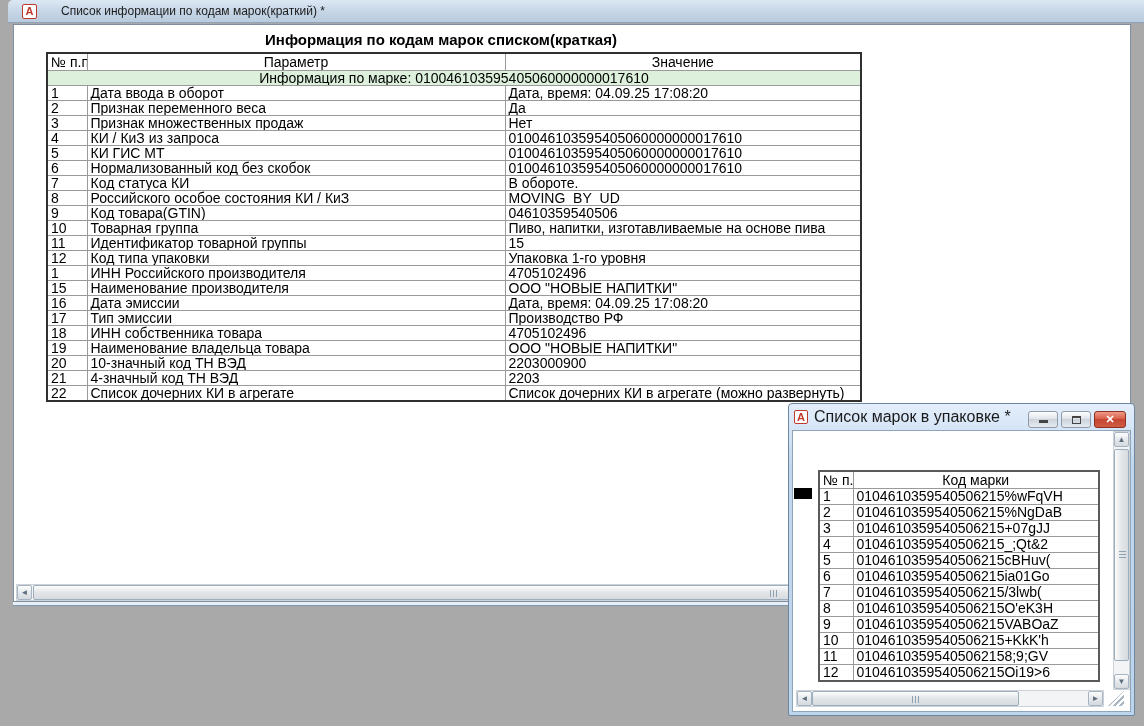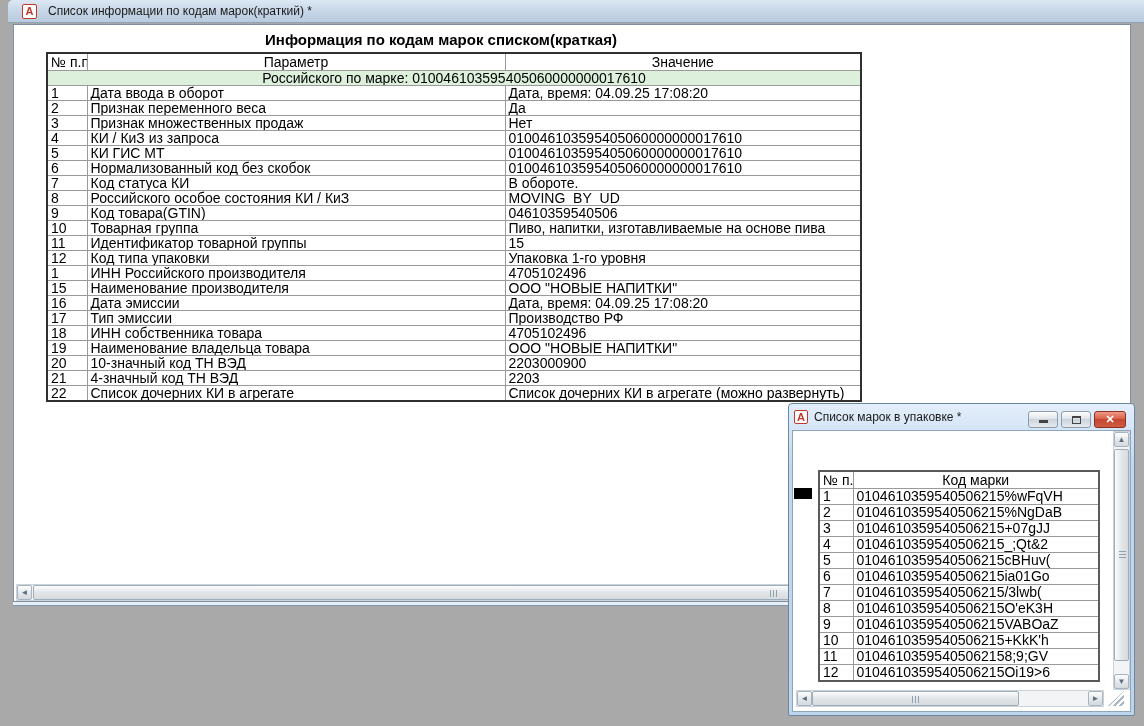--- a/index.html
+++ b/index.html
@@ -8,21 +8,21 @@
   #stage { position:relative; width:1144px; height:726px; background:#a9a9a9; overflow:hidden; }
 
   
   .mw-titlebar { position:absolute; left:8px; top:0; width:1136px; height:23px;
     background:linear-gradient(180deg,#dce8f4 0%,#c5d5e6 55%,#b9cbdd 100%);
     border-bottom:1px solid #8ea4ba; border-top-left-radius:5px;
     display:flex; align-items:center; }
   .app-icon { width:15px; height:15px; margin-left:14px; background:#fff;
     border:1px solid #c0392b; border-radius:2px; color:#c0392b; font-weight:bold;
     font-size:11px; line-height:13px; text-align:center; flex:0 0 auto; }
-  .mw-title { margin-left:11px; font-size:12px; color:#1a1a1a; white-space:nowrap; }
+  .mw-title { margin-left:24px; font-size:12px; color:#1a1a1a; white-space:nowrap; }
 
   .mw-panel { position:absolute; left:13px; top:24px; width:1118px; height:578px;
     background:#ffffff; border:1px solid #7f8f9f; }
   .mw-bottom-strip { position:absolute; left:13px; top:602px; width:1118px; height:4px;
     background:#e9eff6; border-bottom:1px solid #8096ac; }
 
   .mw-heading { position:absolute; left:34px; top:31px; width:814px; text-align:center;
     font-size:15px; font-weight:bold; color:#000; }
 
   
@@ -56,21 +56,21 @@
   .resize-grip { position:absolute; left:1108px; top:691px; width:16px; height:15px;
     background:repeating-linear-gradient(135deg,transparent 0 2px,#a9b7c5 2px 4px);
     clip-path:polygon(100% 0,100% 100%,0 100%); }
 
   
   .pw-frame { position:absolute; left:788px; top:403px; width:347px; height:313px;
     background:linear-gradient(180deg,#e3eefb 0%,#c2d8ee 20%,#bcd4ec 100%);
     border:1px solid #6e87a0; border-radius:4px 4px 2px 2px; }
   .pw-titlebar { position:absolute; left:789px; top:404px; width:345px; height:26px;
     display:flex; align-items:center; }
-  .pw-title { margin-left:6px; font-size:12px; color:#1a1a1a; white-space:nowrap; }
+  .pw-title { margin-left:6px; font-size:16px; color:#1a1a1a; white-space:nowrap; }
   .pw-client { position:absolute; left:792px; top:430px; width:339px; height:282px;
     background:#fff; border:1px solid #8fa6ba; }
   .pw-heading { position:absolute; left:792px; top:434px; width:320px; text-align:center;
     font-size:16px; font-weight:bold; color:#000; }
   .pw-codeline { position:absolute; left:792px; top:456px; width:320px; text-align:center;
     font-size:11px; color:#000; }
 
   .win-btn { position:absolute; top:411px; width:30px; height:17px; border-radius:3px;
     border:1px solid #8e9aa6; background:linear-gradient(180deg,#fdfdfd,#dde2e8 50%,#ccd3da 50%,#e6ebf1);
     text-align:center; }
@@ -107,21 +107,21 @@
       </colgroup>
     <thead>
       <tr>
         <th>№ п.п.</th>
         <th>Параметр</th>
         <th>Значение</th>
       </tr>
     </thead>
     <tbody>
       <tr class="banner">
-        <td colspan="3">Российского по марке: 010046103595405060000000017610</td>
+        <td colspan="3">Информация по марке: 010046103595405060000000017610</td>
       </tr>
     </tbody>
     <tbody>
 
     <tr>
         <td class="c-num">1</td>
         <td class="c-param">Дата ввода в оборот</td>
         <td class="c-value">Дата, время: 04.09.25 17:08:20</td>
       </tr>
         <tr>

